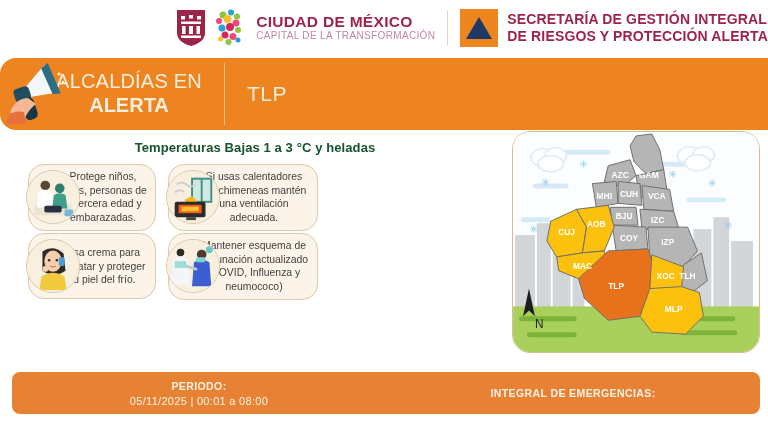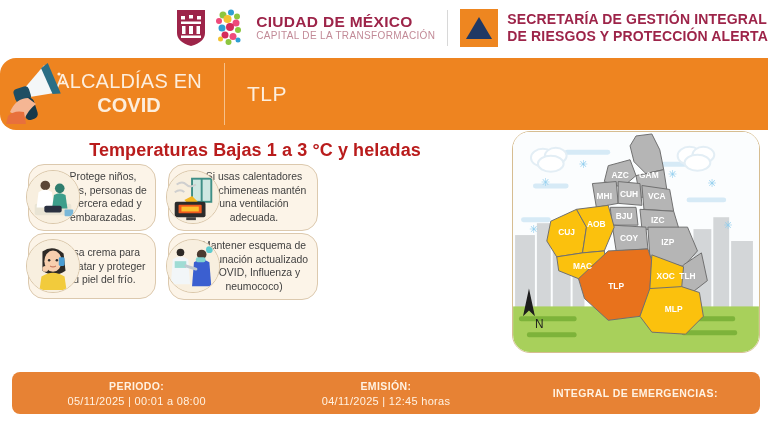--- a/index.html
+++ b/index.html
@@ -82,23 +82,23 @@
 
   
   .content {
     position: relative;
     height: 243px;
     background: #ffffff;
     padding: 0;
   }
   .temp-title {
     text-align: center;
-    font-size: 18px;
+    font-size: 13px;
     font-weight: bold;
-    color: #b91c1c;
+    color: #14532d;
     padding-top: 10px;
     padding-right: 258px;
     letter-spacing: 0.1px;
   }
   .cards-wrap {
     position: absolute; left: 0px; top: 34px;
     width: 500px;
   }
   .card-row { display: flex; }
   .card {
@@ -229,21 +229,21 @@
       <rect x="12" y="28" width="16" height="14" rx="4" fill="#1f4e63"></rect>
       <rect x="16" y="40" width="13" height="22" rx="5" fill="#16394a"></rect>
     </g>
     <path d="M8 58 Q14 44 26 44 L34 50 Q26 56 22 66 Z" fill="#f5b694"></path>
     <path d="M6 62 Q12 56 22 58 L24 70 L4 70 Z" fill="#e8703c"></path>
     <circle cx="57" cy="20" r="1.6" fill="#fdf0de"></circle>
     <circle cx="61" cy="28" r="1.2" fill="#fdf0de"></circle>
   </svg>
   <div class="banner-title">
     <span class="l1">ALCALDÍAS EN</span>
-    <span class="l2">COVID</span>
+    <span class="l2">ALERTA</span>
   </div>
   <div class="banner-sep"></div>
   <div class="banner-code">TLP</div>
 </div>
 
 <div class="content">
 
   <div class="temp-title">Temperaturas Bajas 1 a  3 °C y heladas</div>
 
   <div class="cards-wrap">
@@ -435,19 +435,15 @@
     </svg>
   </div>
 </div>
 
 <div class="footer">
   <div class="fcol">
     <div class="lbl">PERIODO:</div>
     <div class="val">05/11/2025 | 00:01 a 08:00</div>
   </div>
   <div class="fcol">
-    <div class="lbl">EMISIÓN:</div>
-    <div class="val">04/11/2025 | 12:45 horas</div>
-  </div>
-  <div class="fcol">
     <div class="lbl">INTEGRAL DE EMERGENCIAS:</div>
   </div>
 </div>
 
 </body></html>

